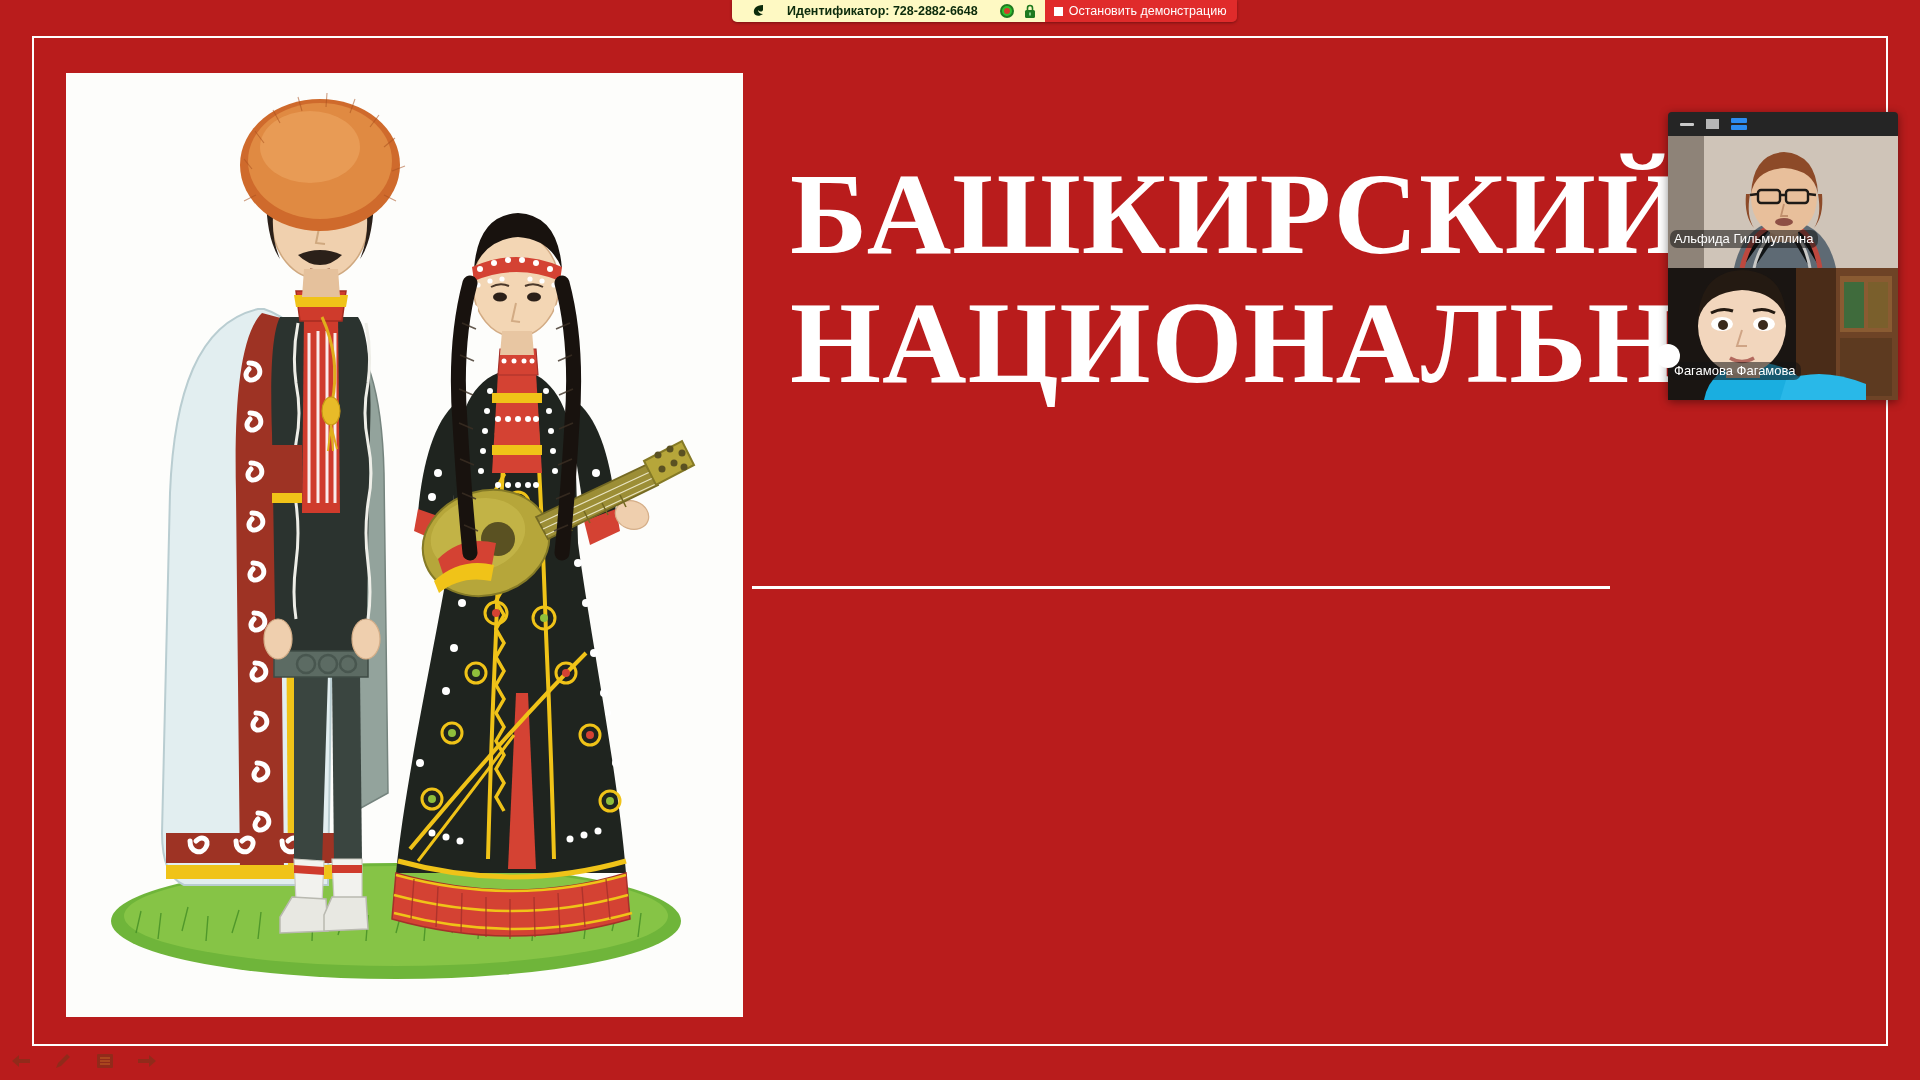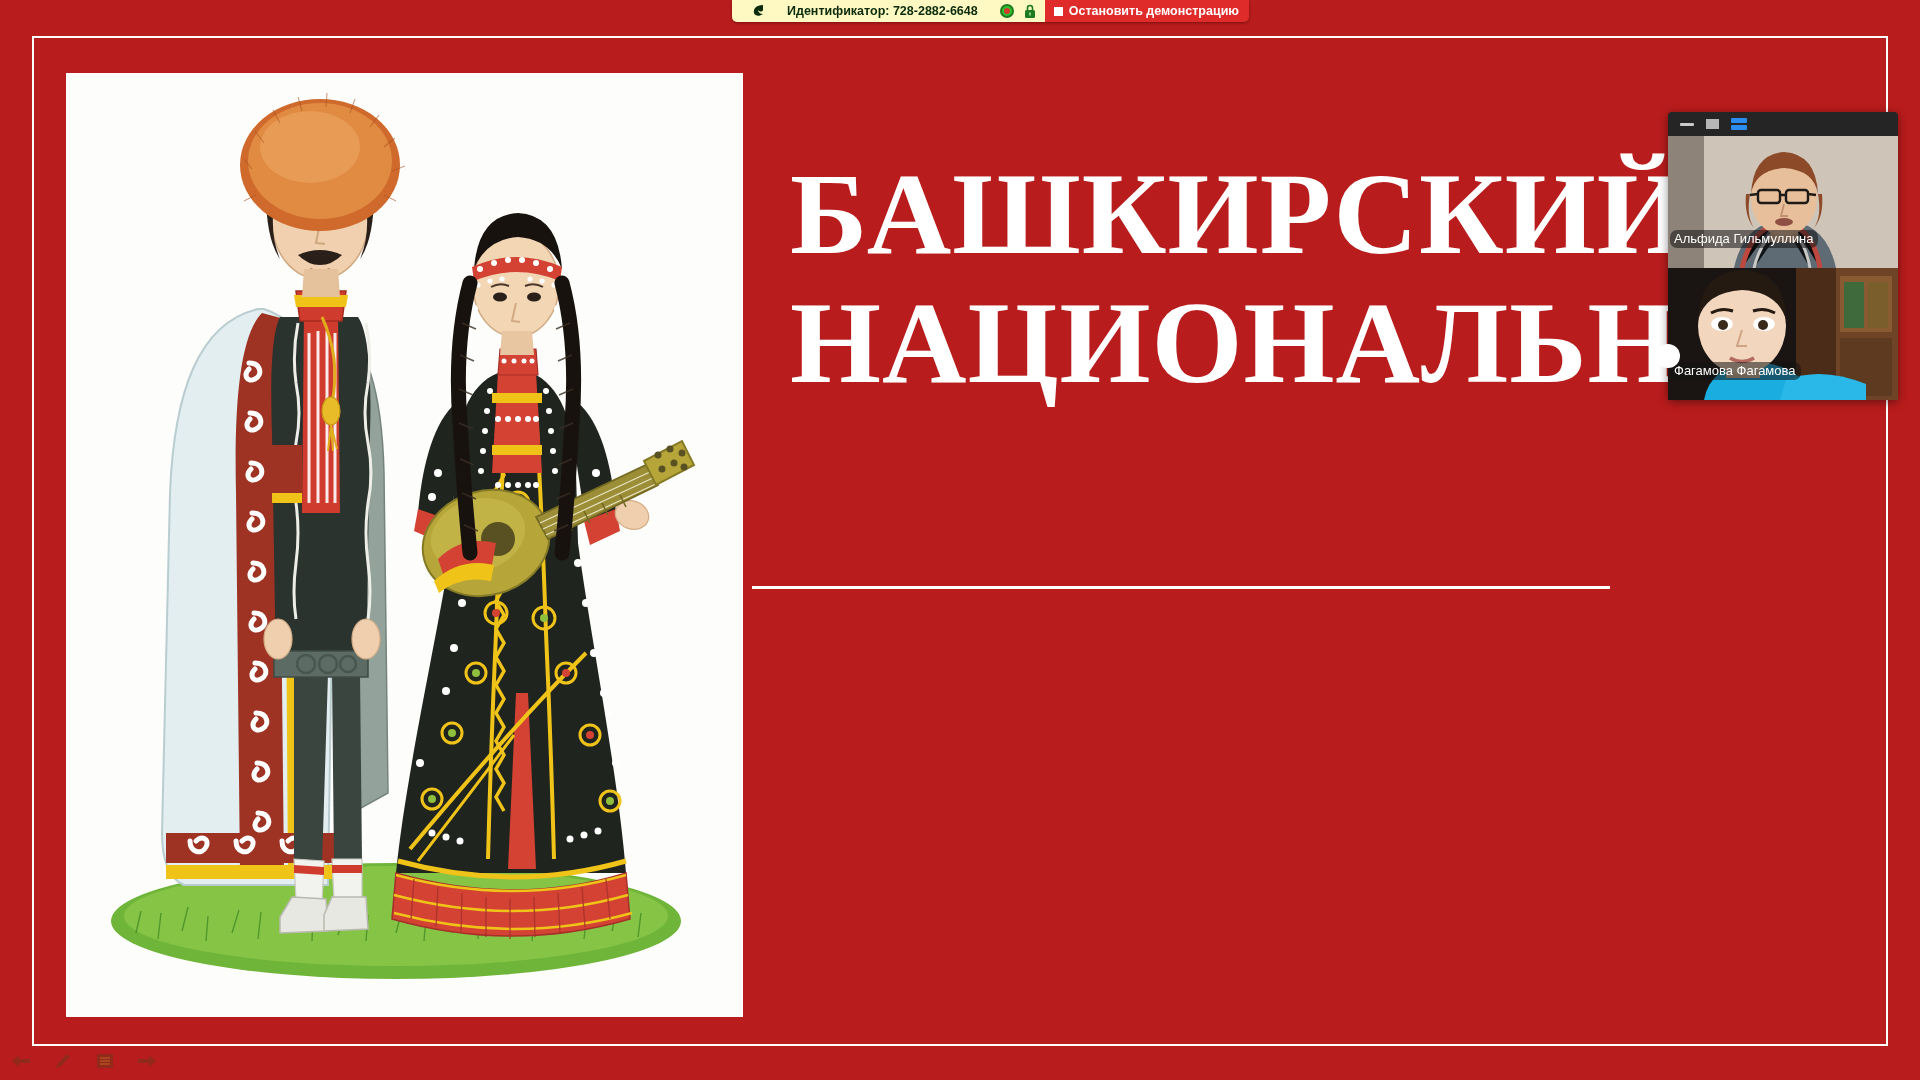--- a/index.html
+++ b/index.html
@@ -114,21 +114,21 @@
   #stop-share-btn {
     background: #e02b2b;
     display:flex; align-items:center; gap:6px;
     padding: 0 10px 0 9px;
     cursor: pointer;
   }
   #stop-square {
     width: 9px; height: 9px; background:#ffffff; display:block;
   }
   #stop-share-label {
-    color:#ffffff; font-size:12.5px; font-weight:700; white-space:nowrap;
+    color:#ffffff; font-size:12.5px; font-weight:400; white-space:nowrap;
   }
 
   
   #video-panel {
     position: absolute;
     left: 1668px; top: 112px;
     width: 230px; height: 288px;
     background: #252525;
     border-radius: 4px;
     box-shadow: 0 2px 10px rgba(0,0,0,.45);

